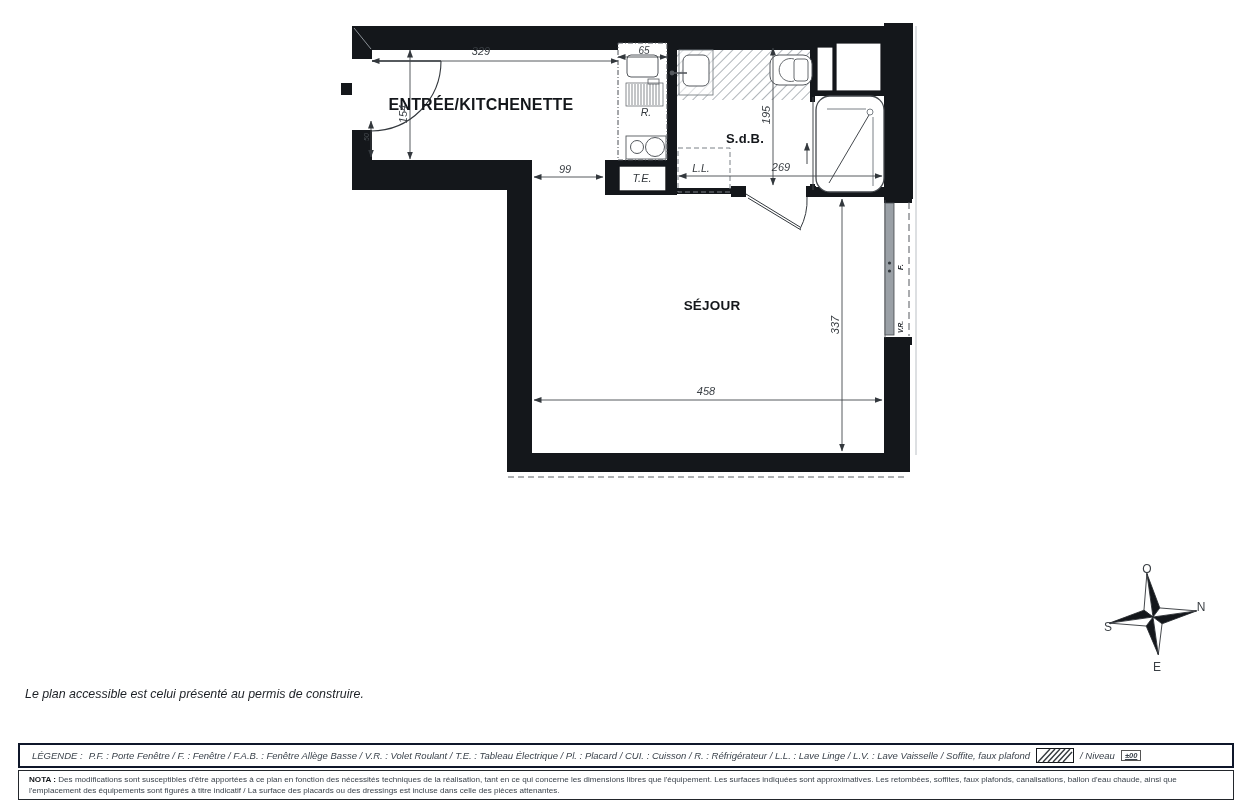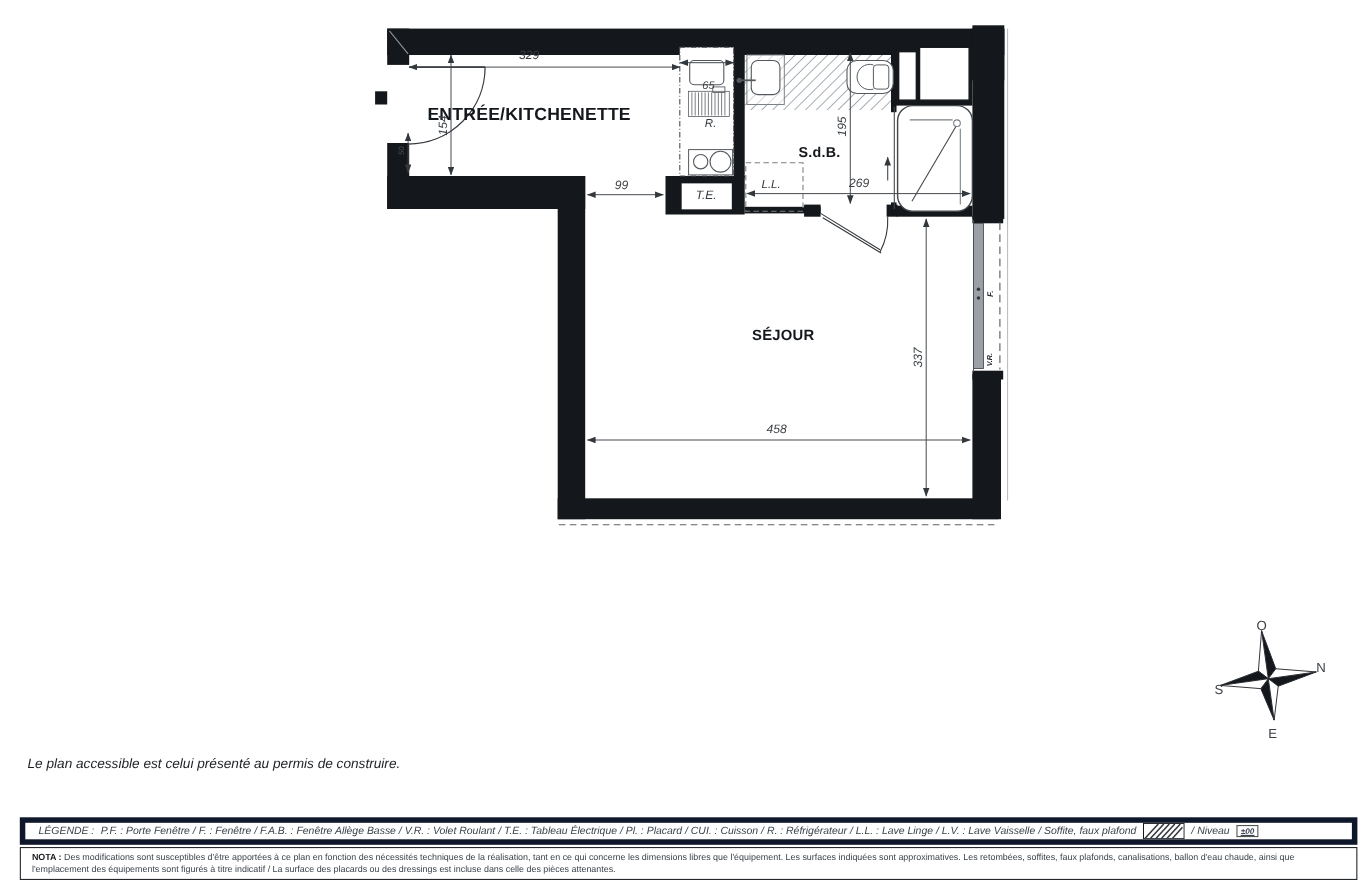--- a/index.html
+++ b/index.html
@@ -10,21 +10,21 @@
   .rot{transform:translate(-50%,-50%) rotate(-90deg);}
   .dim{font-size:11px;font-style:italic;color:#3a3f44;}
   .dim-sm{font-size:7px;font-style:italic;color:#4a4f54;}
   .room{font-weight:bold;color:#14171b;letter-spacing:.2px;}
   .fix{font-style:italic;color:#33383d;}
   .winlbl{font-weight:bold;font-style:italic;color:#23272c;}
   .compass-letter{font-size:12px;color:#3a3f44;}
   .notes{position:absolute;left:25px;top:686px;font-style:italic;font-size:12.4px;
     line-height:1.3;color:#1c2025;}
   .legend-box{position:absolute;left:18px;top:743px;width:1216px;height:25px;
-    border:5px solid #0f172a;display:flex;align-items:center;gap:6px;padding-left:12px;
+    border:2px solid #0f172a;display:flex;align-items:center;gap:6px;padding-left:12px;
     font-size:9.5px;font-style:italic;color:#3b434c;box-sizing:border-box;}
   .niveau-box{border:1px solid #555;font-size:7.5px;padding:0 3px;font-style:italic;
     text-decoration:underline;color:#3b434c;font-weight:bold;}
   .nota-box{position:absolute;left:18px;top:770px;width:1216px;height:30px;
     border:1px solid #23272c;padding:3px 10px 0 10px;font-size:8.1px;line-height:1.4;
     color:#3b434c;box-sizing:border-box;}
   .nota-box b{color:#14171b;font-style:normal;margin-top:46px;}
 </style>
 </head>
 <body>
@@ -171,21 +171,21 @@
   <div class="lbl room" style="left:745px;top:138px;font-size:13px;">S.d.B.</div>
   <div class="lbl room" style="left:712px;top:305px;font-size:13.5px;text-align:center;">SÉJOUR</div>
 
   <div class="lbl fix" style="left:642px;top:178px;font-size:11px;">T.E.</div>
   <div class="lbl fix" style="left:701px;top:168px;font-size:10.5px;">L.L.</div>
   <div class="lbl fix" style="left:646px;top:112px;font-size:10.5px;">R.</div>
   <div class="lbl rot winlbl" style="left:900px;top:267px;font-size:7.5px;">F.</div>
   <div class="lbl rot winlbl" style="left:900px;top:327px;font-size:6.5px;">V.R.</div>
 
   <div class="lbl dim" style="left:481px;top:51px;">329</div>
-  <div class="lbl dim" style="left:644px;top:50px;font-size:10px;margin-top:28px;">65</div>
+  <div class="lbl dim" style="left:644px;top:50px;font-size:10px;">65</div>
   <div class="lbl rot dim" style="left:403px;top:114px;">154</div>
   <div class="lbl rot dim-sm" style="left:366px;top:137px;">50</div>
   <div class="lbl dim" style="left:565px;top:169px;">99</div>
   <div class="lbl rot dim" style="left:766px;top:115px;">195</div>
   <div class="lbl dim" style="left:781px;top:167px;">269</div>
   <div class="lbl rot dim" style="left:835px;top:325px;">337</div>
   <div class="lbl dim" style="left:706px;top:391px;">458</div>
 
   <div class="lbl compass-letter" style="left:1147px;top:569px;">O</div>
   <div class="lbl compass-letter" style="left:1201px;top:607px;">N</div>

